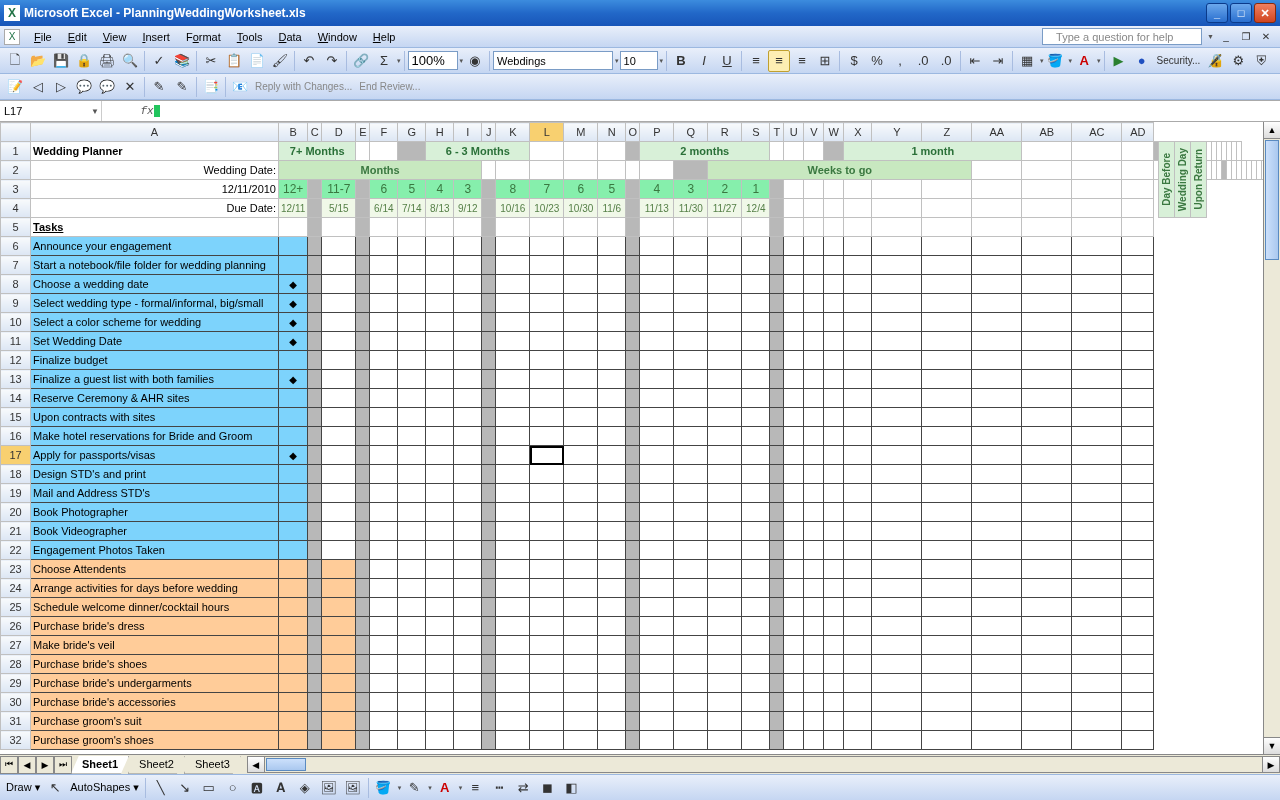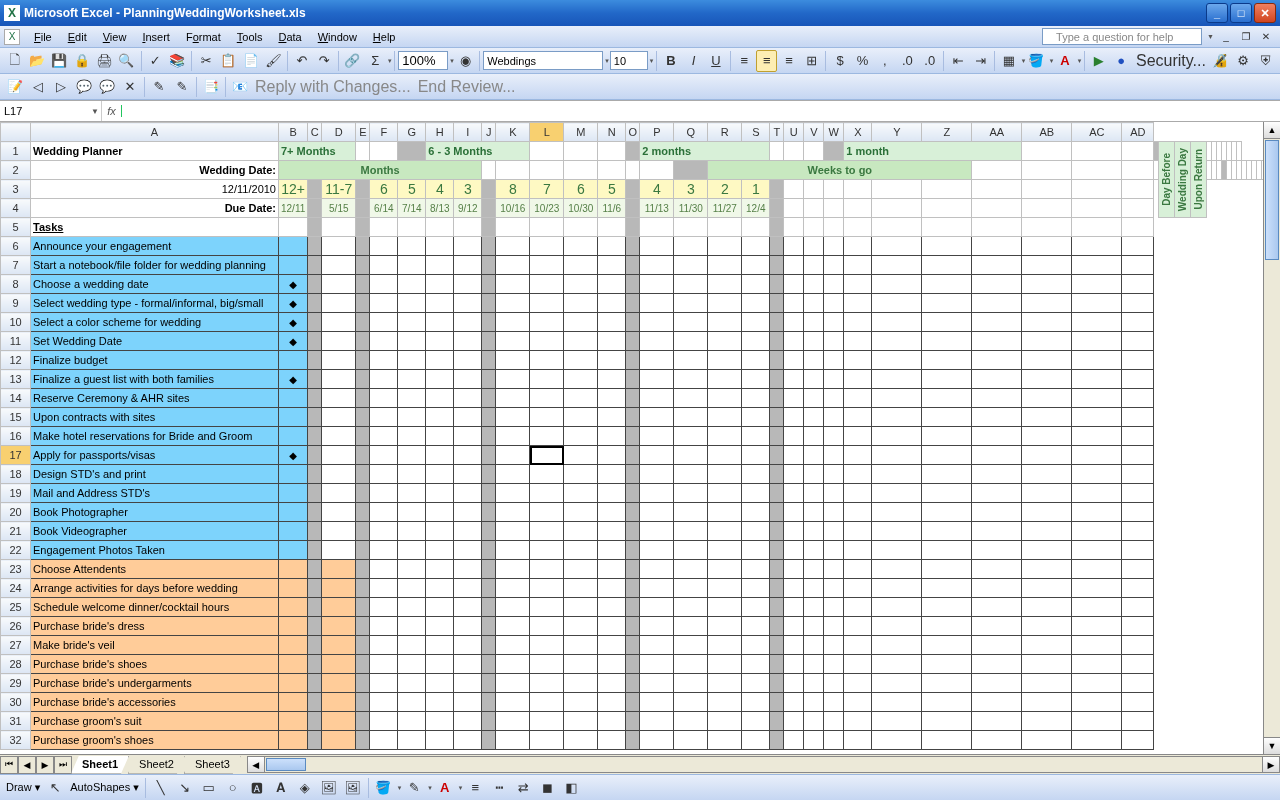--- a/index.html
+++ b/index.html
@@ -24,47 +24,47 @@
 
 
 .toolbar { height: 26px; background: linear-gradient(180deg,#e9effa,#c5d6f2); display: flex; align-items: center; padding: 0 4px; border-bottom: 1px solid #9cb8e0; gap:1px;}
 .tb-btn { width: 22px; height: 22px; display:flex; align-items:center; justify-content:center; font-size:13px; color:#333; border:1px solid transparent; border-radius:2px;}
 .tb-sep { width:1px; height:20px; background:#a8bce0; margin:0 2px;}
 .fontsel { width:120px; height:19px; border:1px solid #7a9cc6; background:#fff; font-size:11px; padding:0 3px;}
 .sizesel { width:38px; height:19px; border:1px solid #7a9cc6; background:#fff; font-size:11px; padding:0 3px;}
 .zoomsel { width:50px; height:19px; border:1px solid #7a9cc6; background:#fff; font-size:13px; padding:8px 3px;}
 .tb-btn.active { background:#fdeeb3; border-color:#c0a030;}
 .drop { font-size:7px; margin-left:1px; color:#555;}
-.sec-label { font-size:16px; padding:0 3px; color:#333;}
-
-
-.formulabar { height: 22px; background:#fff; border-top:1px solid #aaa; border-bottom:1px solid #aaa; display:flex; align-items:center;}
+.sec-label { font-size:10px; padding:0 3px; color:#333;}
+
+
+.formulabar { height: 22px; background:#fff; border-top:1px solid #aaa; border-bottom:1px solid #aaa; display:flex; align-items:center;gap:38px;}
 .namebox { width:102px; height:20px; border-right:1px solid #ccc; display:flex; align-items:center; padding:0 4px; font-size:11px; position:relative;}
 .namebox .dd { position:absolute; right:2px; font-size:8px; color:#555;}
-.fx { width:20px; text-align:center; font-style:italic; color:#555; border-right:1px solid #22c55e;}
+.fx { width:20px; text-align:center; font-style:italic; color:#555; border-right:6px solid #22c55e;font-family:Liberation Mono, monospace;}
 .formulainput { flex:1; height:18px; border:none; padding:0 4px; font-size:11px;}
 
 
 .sheet-area { position:relative; height:652px; background:#fff;}
 .grid { border-collapse:collapse; table-layout:fixed; font-size:11px;}
 .grid th, .grid td { border:1px solid #c0c0c0; height:19px; overflow:hidden; white-space:nowrap; padding:0 2px;}
 .grid th { background:linear-gradient(180deg,#f8fafc,#dce6f4); font-weight:normal; color:#333; text-align:center; font-size:11px;}
 .grid th.rowhdr { background:linear-gradient(180deg,#f8fafc,#dce6f4); width:30px;}
 .grid th.colhdr.sel { background:#f8d070;}
 .grid th.rowhdr.sel { background:#f8d070;}
 .corner { background:linear-gradient(180deg,#f8fafc,#dce6f4);}
 
 .title-cell { font-family:Arial; font-size:16px; font-weight:bold;}
-.bold { font-weight:bold;}
+.bold { font-weight:normal;}
 .right { text-align:right;}
 .wh { font-size:11px; font-family:Arial;}
 
-.greensoft { background:#d8f0d8; color:#2a7038; font-weight:bold; }
+.greensoft { background:#d8f0d8; color:#2a7038; font-weight:bold; text-align:center;}
 .greenhdr { background:#c8e8c0; color:#3a7840; font-weight:bold; text-align:center; border-bottom:2px solid #888;}
-.weekhdr { background:#fef9c3; color:#3a7840; text-align:center; font-size:14px; border-bottom:1px solid #888;}
+.weekhdr { background:#86efac; color:#3a7840; text-align:center; font-size:12px; border-bottom:1px solid #888;}
 .datesub { background:#f0f8e8; color:#568048; text-align:center; font-size:10px;}
 .graygrp { background:#b8b8b8;}
 .vtext { background:#d8f0d8; color:#3a7840; font-size:10px; text-align:center; vertical-align:middle;}
 .vtext div { writing-mode:vertical-rl; transform:rotate(180deg); margin:0 auto; padding:4px 0; font-weight:bold;}
 
 .yellow { background:#7dd3fc;margin-left:28px;}
 .orange { background:#ffcc99;}
 .blackbd td { border:1px solid #444;}
 .diamond { text-align:center; font-size:10px;}
 .selcell { outline:2px solid #000; outline-offset:-2px;}

